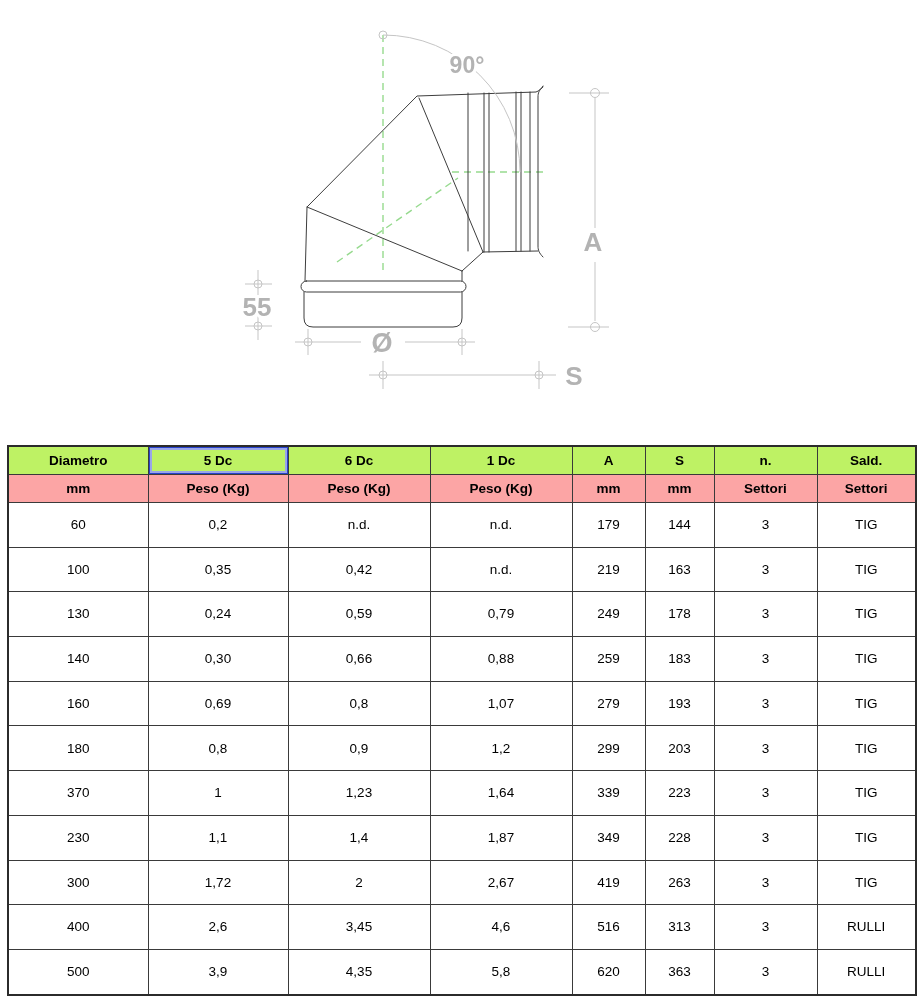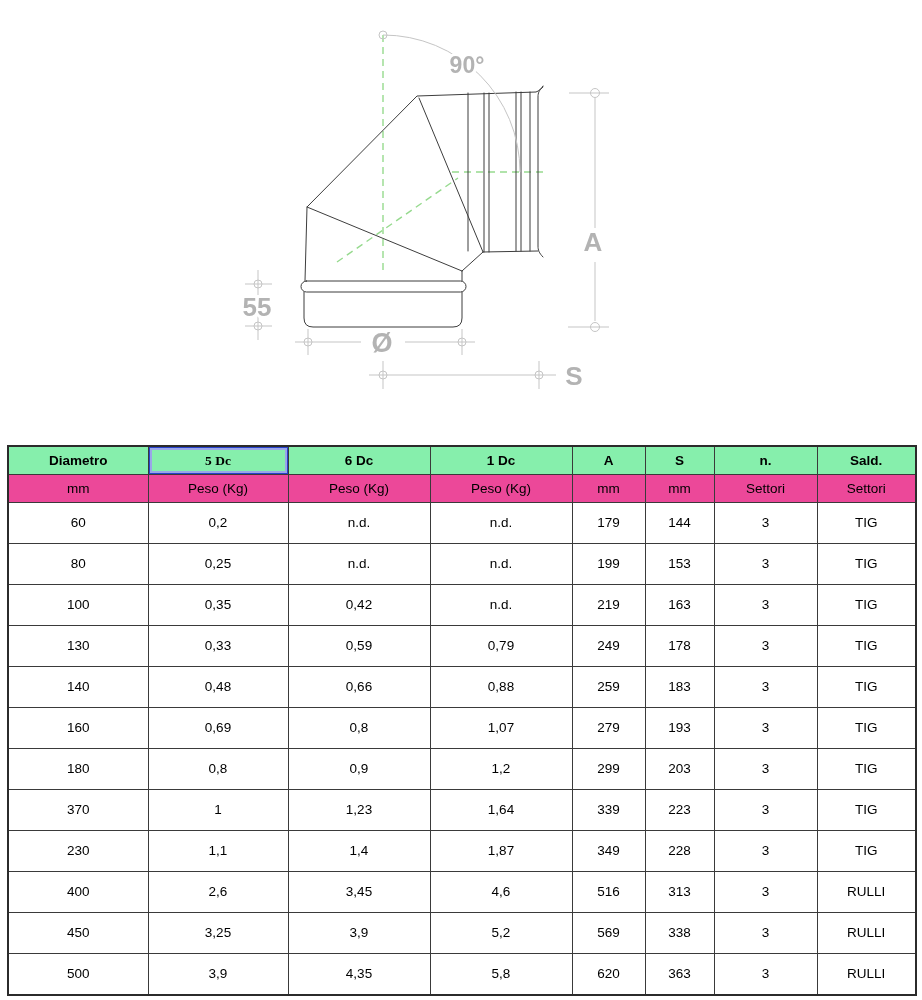--- a/index.html
+++ b/index.html
@@ -14,24 +14,24 @@
            font-family:"Liberation Sans","DejaVu Sans",sans-serif;}
 
   
   .spec-table{position:absolute;left:7px;top:445px;width:908px;height:551px;
               border-collapse:collapse;table-layout:fixed;
               font-size:13.5px;line-height:1;}
   .spec-table th,.spec-table td{
       border:1px solid #3a3a3a;text-align:center;vertical-align:middle;
       padding:0;height:27px;overflow:hidden;white-space:nowrap;}
   .spec-table{border:2px solid #2b2b2b;}
-  .spec-table thead tr.head th{background:#86efac;font-weight:bold;}
-  .spec-table thead tr.units th{background:#ec4899;font-weight:normal;}
+  .spec-table thead tr.head th{background:#bef264;font-weight:bold;}
+  .spec-table thead tr.units th{background:#fca5a5;font-weight:bold;}
   .spec-table tbody td{background:#ffffff;font-weight:normal;}
-  th.highlight{position:relative;font-family:Liberation Serif, serif;}
+  th.highlight{position:relative;}
   th.highlight::after{
       content:'';position:absolute;inset:-2px;
       border:3px solid #2742cc;
       box-shadow:inset 0 0 0 2px #9aa6e8;
       pointer-events:none;z-index:5;}
 </style>
 </head>
 <body>
 
 <div class="stage">
@@ -139,52 +139,42 @@
           <td>60</td>
           <td>0,2</td>
           <td>n.d.</td>
           <td>n.d.</td>
           <td>179</td>
           <td>144</td>
           <td>3</td>
           <td>TIG</td>
         </tr>
         <tr>
-          <td>80</td>
-          <td>0,25</td>
-          <td>n.d.</td>
-          <td>n.d.</td>
-          <td>199</td>
-          <td>153</td>
-          <td>3</td>
-          <td>TIG</td>
-        </tr>
-        <tr>
           <td>100</td>
           <td>0,35</td>
           <td>0,42</td>
           <td>n.d.</td>
           <td>219</td>
           <td>163</td>
           <td>3</td>
           <td>TIG</td>
         </tr>
         <tr>
           <td>130</td>
-          <td>0,33</td>
+          <td>0,24</td>
           <td>0,59</td>
           <td>0,79</td>
           <td>249</td>
           <td>178</td>
           <td>3</td>
           <td>TIG</td>
         </tr>
         <tr>
           <td>140</td>
-          <td>0,48</td>
+          <td>0,30</td>
           <td>0,66</td>
           <td>0,88</td>
           <td>259</td>
           <td>183</td>
           <td>3</td>
           <td>TIG</td>
         </tr>
         <tr>
           <td>160</td>
           <td>0,69</td>
@@ -219,40 +209,40 @@
           <td>230</td>
           <td>1,1</td>
           <td>1,4</td>
           <td>1,87</td>
           <td>349</td>
           <td>228</td>
           <td>3</td>
           <td>TIG</td>
         </tr>
         <tr>
+          <td>300</td>
+          <td>1,72</td>
+          <td>2</td>
+          <td>2,67</td>
+          <td>419</td>
+          <td>263</td>
+          <td>3</td>
+          <td>TIG</td>
+        </tr>
+        <tr>
           <td>400</td>
           <td>2,6</td>
           <td>3,45</td>
           <td>4,6</td>
           <td>516</td>
           <td>313</td>
           <td>3</td>
           <td>RULLI</td>
         </tr>
         <tr>
-          <td>450</td>
-          <td>3,25</td>
-          <td>3,9</td>
-          <td>5,2</td>
-          <td>569</td>
-          <td>338</td>
-          <td>3</td>
-          <td>RULLI</td>
-        </tr>
-        <tr>
           <td>500</td>
           <td>3,9</td>
           <td>4,35</td>
           <td>5,8</td>
           <td>620</td>
           <td>363</td>
           <td>3</td>
           <td>RULLI</td>
         </tr>
       </tbody>

